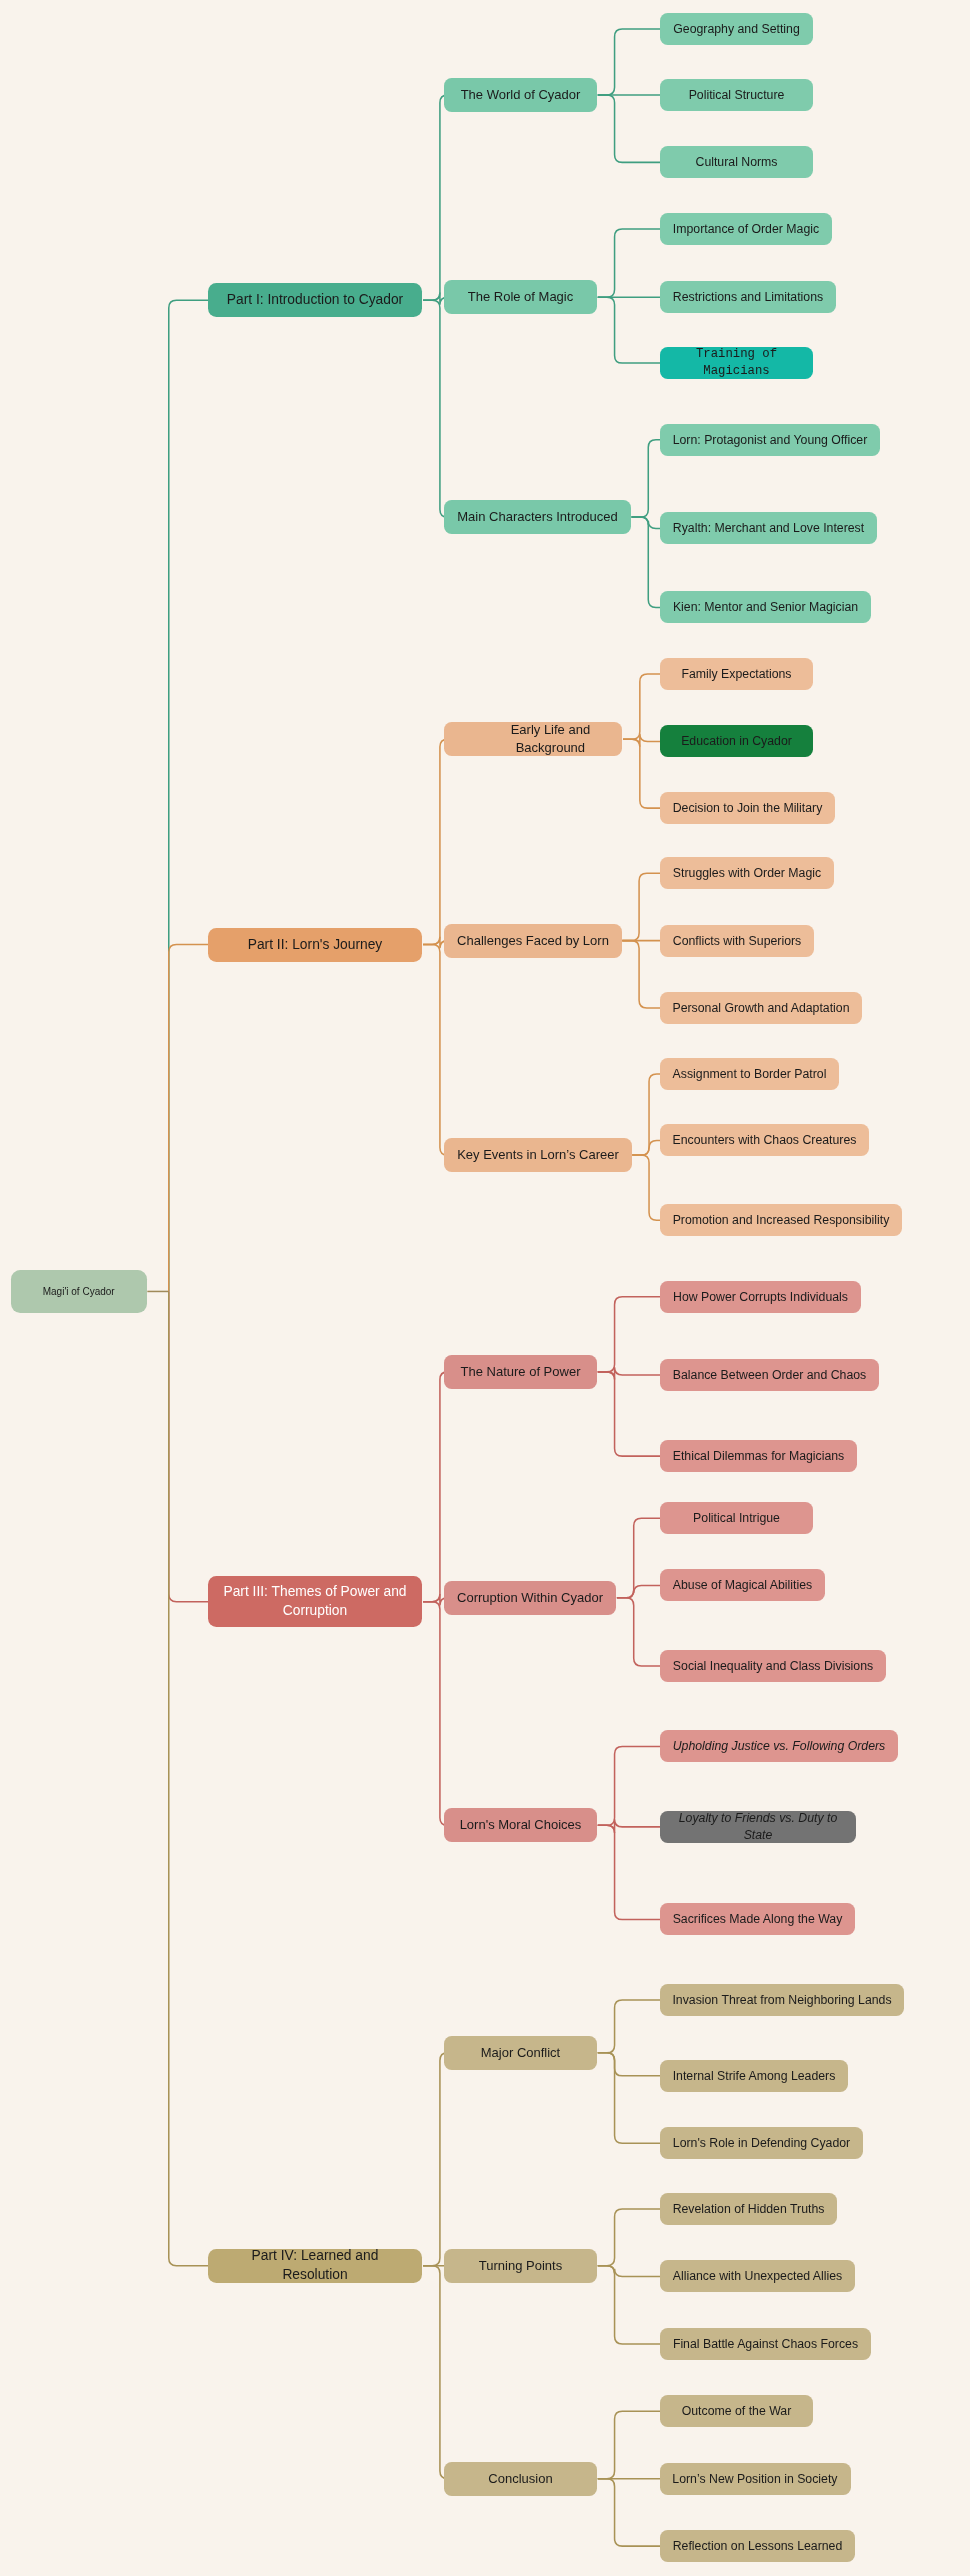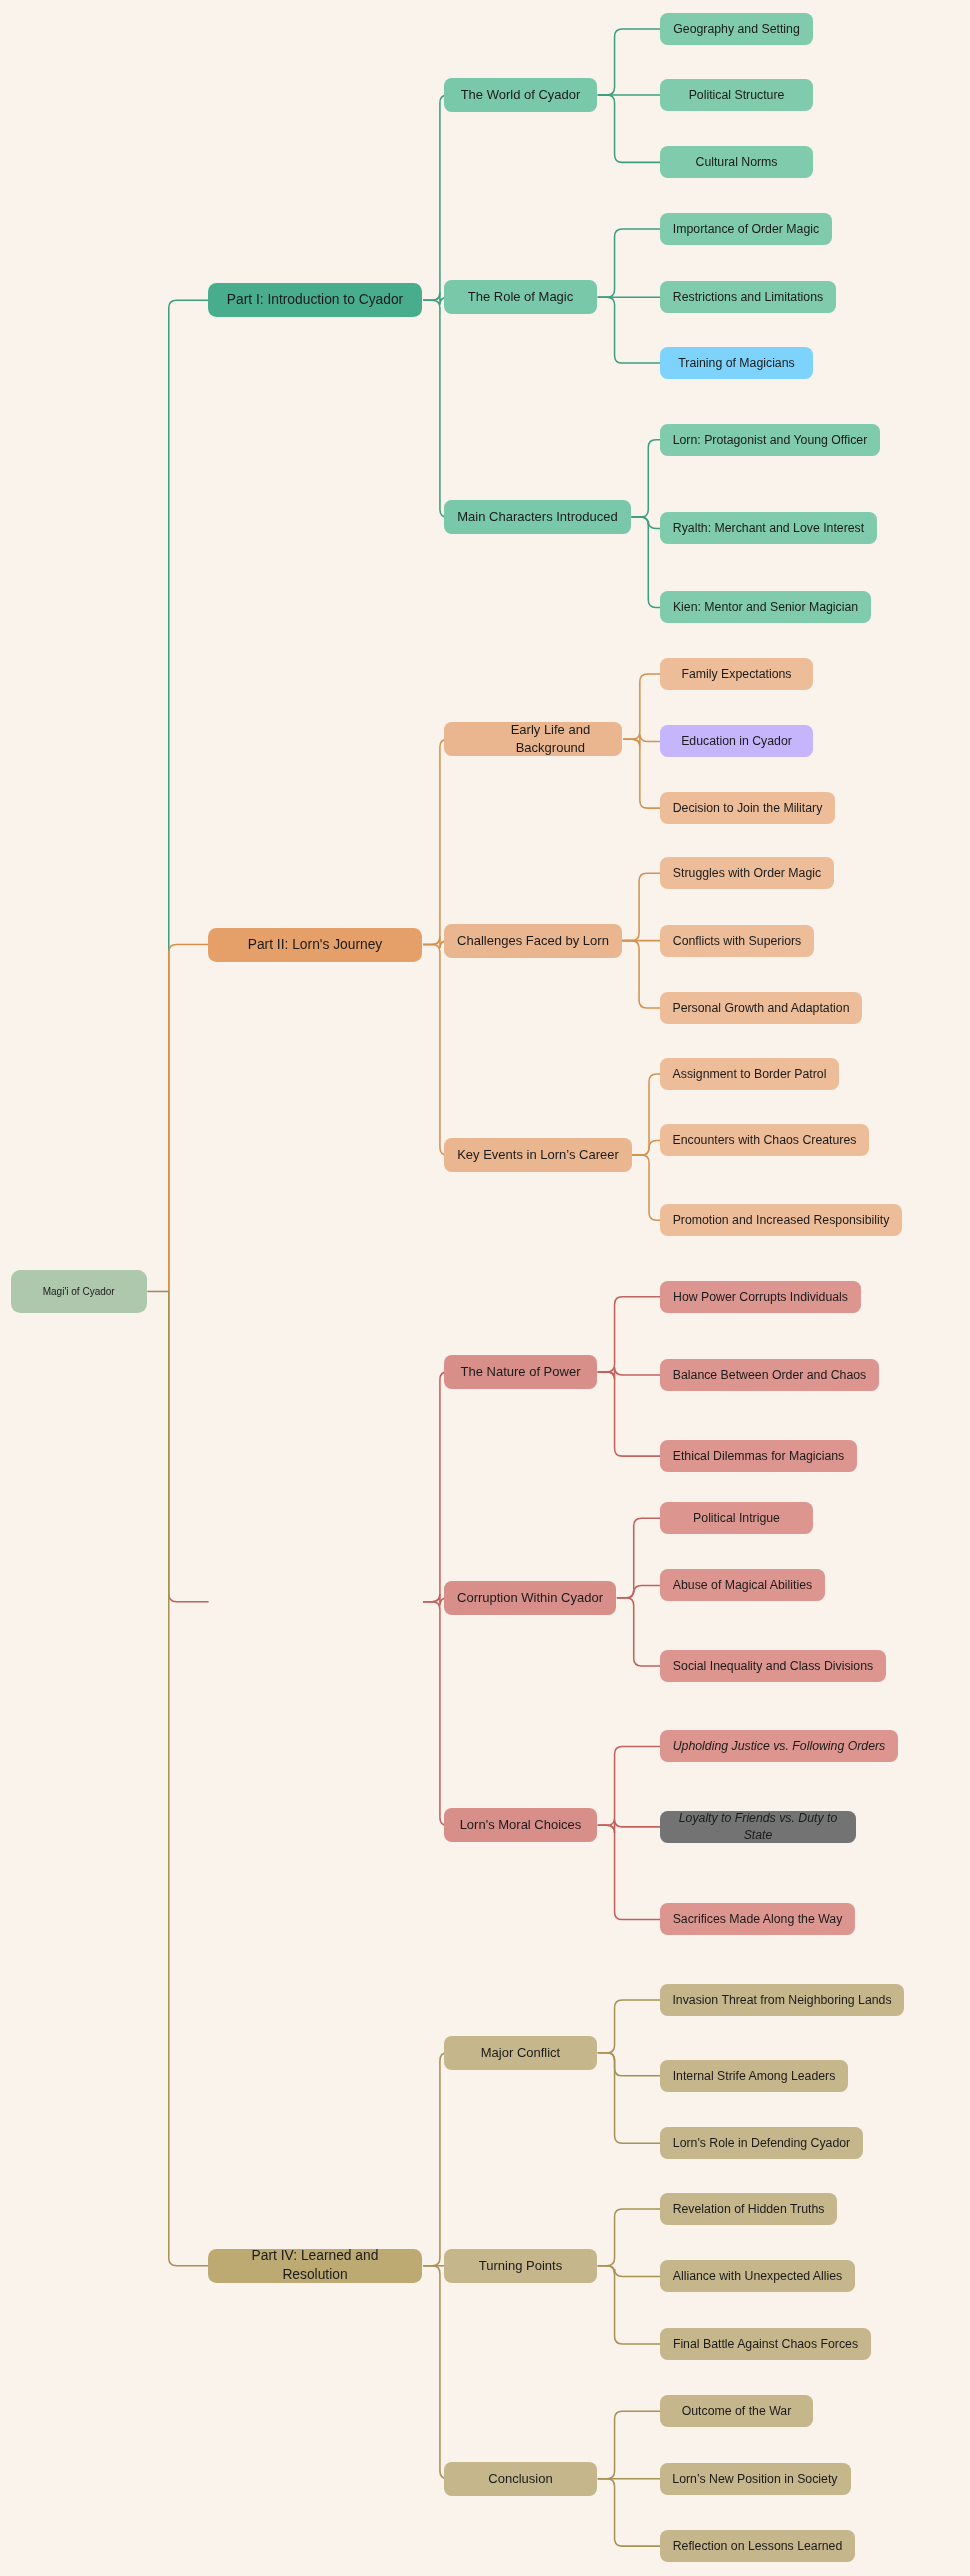--- a/index.html
+++ b/index.html
@@ -88,38 +88,39 @@
     </svg>
 <div class="node root" style="left: 10.7px; top: 1270px; width: 136px; min-height: 43px; height: 43px; background: rgb(174, 200, 173);">Magi'i of Cyador</div>
     <div class="node lvl1" style="left: 208px; top: 283px; width: 214px; min-height: 34px; height: 34px; background: rgb(72, 173, 141);">Part I: Introduction to Cyador</div>
     <div class="node lvl2" style="left: 444px; top: 78px; width: 153px; min-height: 34px; height: 34px; background: rgb(121, 200, 169);">The World of Cyador</div>
     <div class="node lvl3" style="left: 660px; top: 13px; width: 153px; min-height: 32px; height: 32px; background: rgb(127, 203, 172);">Geography and Setting</div>
     <div class="node lvl3" style="left: 660px; top: 79px; width: 153px; min-height: 32px; height: 32px; background: rgb(127, 203, 172);">Political Structure</div>
     <div class="node lvl3" style="left: 660px; top: 146px; width: 153px; min-height: 32px; height: 32px; background: rgb(127, 203, 172);">Cultural Norms</div>
     <div class="node lvl2" style="left: 444px; top: 280px; width: 153px; min-height: 34px; height: 34px; background: rgb(121, 200, 169);">The Role of Magic</div>
     <div class="node lvl3" style="left: 660px; top: 213px; width: 172px; min-height: 32px; height: 32px; background: rgb(127, 203, 172);">Importance of Order Magic</div>
     <div class="node lvl3" style="left: 660px; top: 281px; width: 176px; min-height: 32px; height: 32px; background: rgb(127, 203, 172);">Restrictions and Limitations</div>
-    <div class="node lvl3" style="left: 660px; top: 347px; width: 153px; min-height: 32px; height: 32px; background: #7dd3fc;">Training of Magicians</div>
+    <div class="node lvl3" style="left: 660px; top: 347px; width: 153px; min-height: 32px; height: 32px; background: #14b8a6; font-family: Liberation Mono, monospace;">Training of Magicians</div>
     <div class="node lvl2" style="left: 444px; top: 500px; width: 187px; min-height: 34px; height: 34px; background: rgb(121, 200, 169);">Main Characters Introduced</div>
     <div class="node lvl3" style="left: 660px; top: 424px; width: 220px; min-height: 32px; height: 32px; background: rgb(127, 203, 172);">Lorn: Protagonist and Young Officer</div>
     <div class="node lvl3" style="left: 660px; top: 512px; width: 217px; min-height: 32px; height: 32px; background: rgb(127, 203, 172);">Ryalth: Merchant and Love Interest</div>
     <div class="node lvl3" style="left: 660px; top: 591px; width: 211px; min-height: 32px; height: 32px; background: rgb(127, 203, 172);">Kien: Mentor and Senior Magician</div>
     <div class="node lvl1" style="left: 208px; top: 928px; width: 214px; min-height: 34px; height: 34px; background: rgb(229, 160, 106);">Part II: Lorn's Journey</div>
     <div class="node lvl2" style="left: 444px; top: 722px; width: 178px; min-height: 34px; height: 34px; background: rgb(234, 182, 143); padding-left: 44px;">Early Life and Background</div>
     <div class="node lvl3" style="left: 660px; top: 658px; width: 153px; min-height: 32px; height: 32px; background: rgb(237, 189, 153);">Family Expectations</div>
-    <div class="node lvl3" style="left: 660px; top: 725px; width: 153px; min-height: 32px; height: 32px; background: #c4b5fd; text-align: center;">Education in Cyador</div>
+    <div class="node lvl3" style="left: 660px; top: 725px; width: 153px; min-height: 32px; height: 32px; background: #15803d; text-align: center;">Education in Cyador</div>
     <div class="node lvl3" style="left: 660px; top: 792px; width: 175px; min-height: 32px; height: 32px; background: rgb(237, 189, 153);">Decision to Join the Military</div>
     <div class="node lvl2" style="left: 444px; top: 924px; width: 178px; min-height: 34px; height: 34px; background: rgb(234, 182, 143);">Challenges Faced by Lorn</div>
     <div class="node lvl3" style="left: 660px; top: 857px; width: 174px; min-height: 32px; height: 32px; background: rgb(237, 189, 153);">Struggles with Order Magic</div>
     <div class="node lvl3" style="left: 660px; top: 925px; width: 154px; min-height: 32px; height: 32px; background: rgb(237, 189, 153);">Conflicts with Superiors</div>
     <div class="node lvl3" style="left: 660px; top: 992px; width: 202px; min-height: 32px; height: 32px; background: rgb(237, 189, 153);">Personal Growth and Adaptation</div>
     <div class="node lvl2" style="left: 444px; top: 1138px; width: 188px; min-height: 34px; height: 34px; background: rgb(234, 182, 143);">Key Events in Lorn’s Career</div>
     <div class="node lvl3" style="left: 660px; top: 1058px; width: 179px; min-height: 32px; height: 32px; background: rgb(237, 189, 153);">Assignment to Border Patrol</div>
     <div class="node lvl3" style="left: 660px; top: 1124px; width: 209px; min-height: 32px; height: 32px; background: rgb(237, 189, 153);">Encounters with Chaos Creatures</div>
     <div class="node lvl3" style="left: 660px; top: 1204px; width: 242px; min-height: 32px; height: 32px; background: rgb(237, 189, 153);">Promotion and Increased Responsibility</div>
+    <div class="node lvl1 white-text" style="left: 208px; top: 1576px; width: 214px; min-height: 51px; height: 51px; background: rgb(205, 106, 99);">Part III: Themes of Power and Corruption</div>
     <div class="node lvl2" style="left: 444px; top: 1355px; width: 153px; min-height: 34px; height: 34px; background: rgb(216, 143, 138);">The Nature of Power</div>
     <div class="node lvl3" style="left: 660px; top: 1281px; width: 201px; min-height: 32px; height: 32px; background: rgb(221, 149, 143);">How Power Corrupts Individuals</div>
     <div class="node lvl3" style="left: 660px; top: 1359px; width: 219px; min-height: 32px; height: 32px; background: rgb(221, 149, 143);">Balance Between Order and Chaos</div>
     <div class="node lvl3" style="left: 660px; top: 1440px; width: 197px; min-height: 32px; height: 32px; background: rgb(221, 149, 143);">Ethical Dilemmas for Magicians</div>
     <div class="node lvl2" style="left: 444px; top: 1581px; width: 172px; min-height: 34px; height: 34px; background: rgb(216, 143, 138);">Corruption Within Cyador</div>
     <div class="node lvl3" style="left: 660px; top: 1502px; width: 153px; min-height: 32px; height: 32px; background: rgb(221, 149, 143);">Political Intrigue</div>
     <div class="node lvl3" style="left: 660px; top: 1569px; width: 165px; min-height: 32px; height: 32px; background: rgb(221, 149, 143);">Abuse of Magical Abilities</div>
     <div class="node lvl3" style="left: 660px; top: 1650px; width: 226px; min-height: 32px; height: 32px; background: rgb(221, 149, 143);">Social Inequality and Class Divisions</div>
     <div class="node lvl2" style="left: 444px; top: 1808px; width: 153px; min-height: 34px; height: 34px; background: rgb(216, 143, 138);">Lorn's Moral Choices</div>
     <div class="node lvl3" style="left: 660px; top: 1730px; width: 238px; min-height: 32px; height: 32px; background: rgb(221, 149, 143); font-style: italic;">Upholding Justice vs. Following Orders</div>

